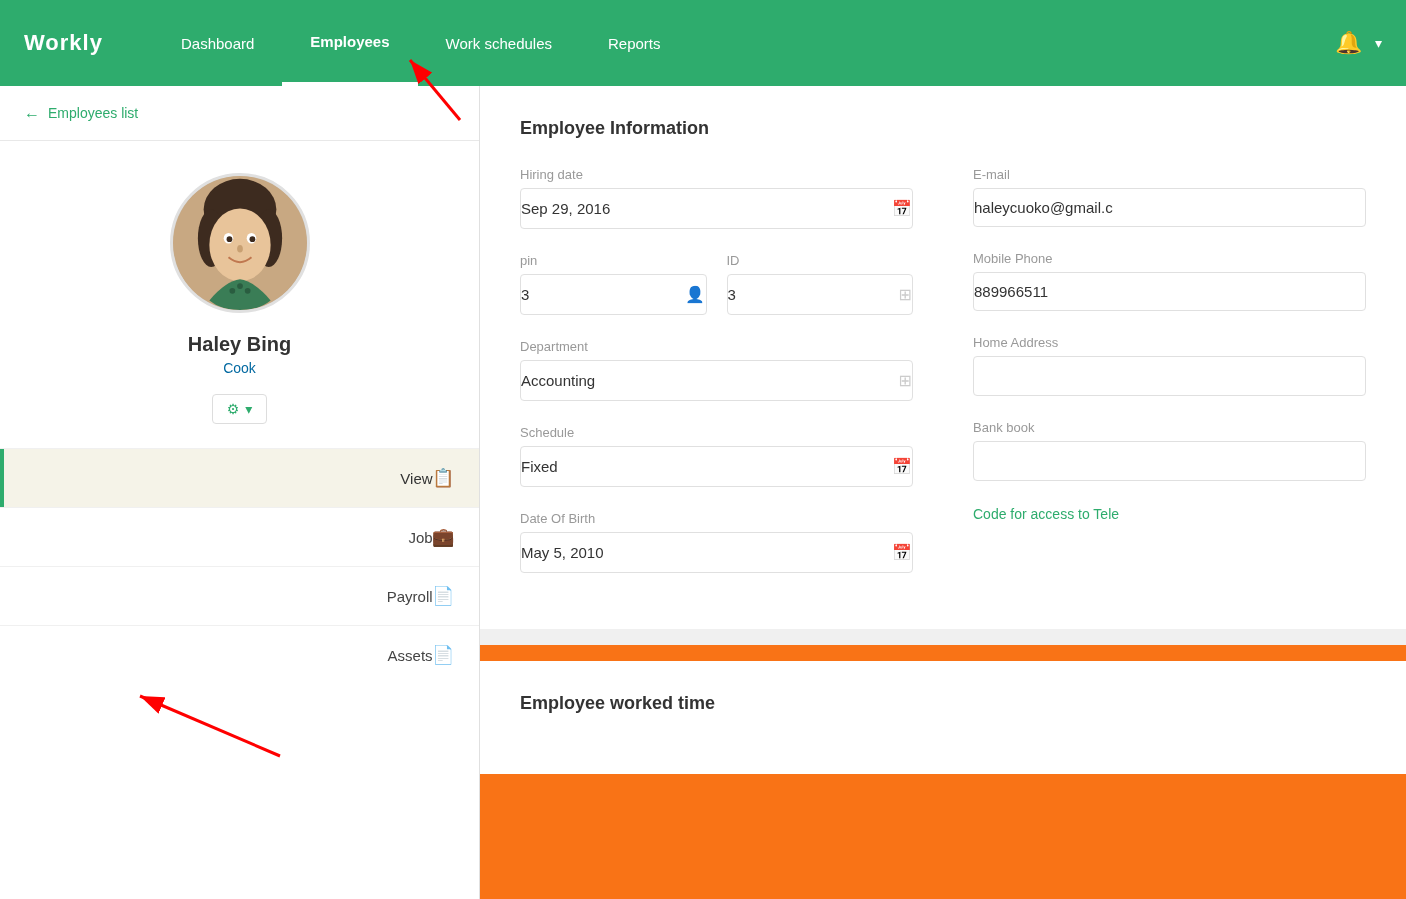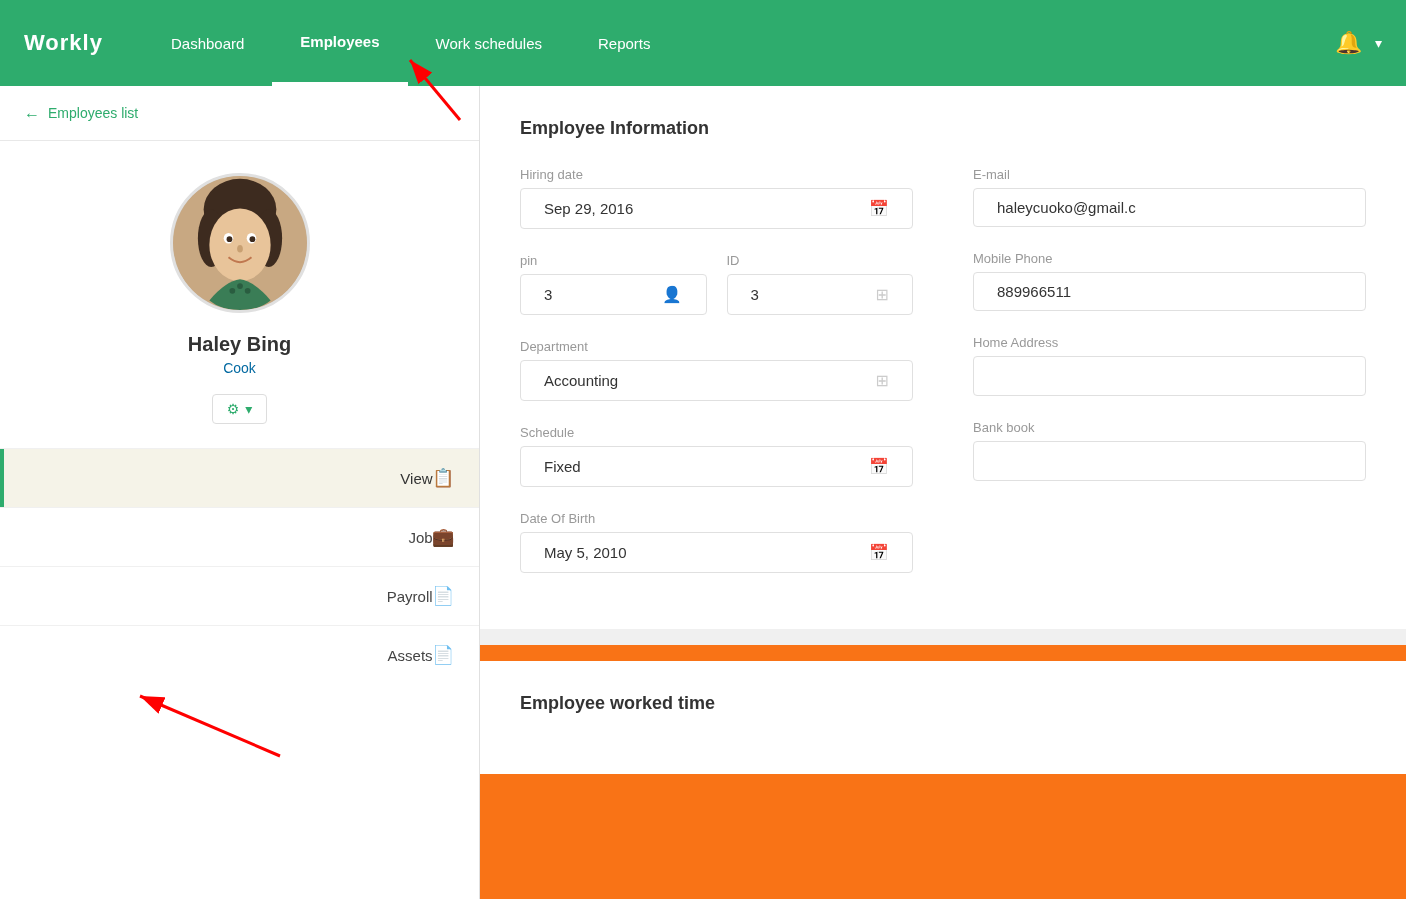--- a/index.html
+++ b/index.html
@@ -196,21 +196,21 @@
     .form-label {
       font-size: 13px;
       color: #999;
       margin-bottom: 6px;
       display: block;
     }
     .form-input {
       width: 100%;
       border: 1px solid #e0e0e0;
       border-radius: 4px;
-      padding: 10px 23px;
+      padding: 10px 0;
       font-size: 15px;
       color: #333;
       background: #fff;
       display: flex;
       align-items: center;
       justify-content: space-between;
       position: relative;
     }
     .form-input-icon {
       color: #ccc;
@@ -252,21 +252,21 @@
       padding: 10px 12px;
       font-size: 15px;
       color: #333;
       background: #fff;
       min-height: 38px;
     }
   </style>
 </head>
 <body>
 
-<div class="header" style="position:relative;">
+<div class="header" style="position:relative;gap:10px;">
   <div class="logo">Workly</div>
   <nav class="nav">
     <a class="nav-item">Dashboard</a>
     <a class="nav-item active">Employees</a>
     <a class="nav-item">Work schedules</a>
     <a class="nav-item">Reports</a>
   </nav>
   <div class="header-right">
     <span class="bell-icon">🔔</span>
     <span class="chevron-down">▾</span>
@@ -429,20 +429,23 @@
             </div>
           </div>
 
           <div class="form-field">
             <label class="form-label">Bank book</label>
             <div class="form-input form-input-empty" style="min-height: 40px;">
               <span></span>
             </div>
           </div>
 
+          <div class="form-field">
+            <a class="teleaccess-link">Code for access to Tele</a>
+          </div>
 
         </div>
       </div>
     </div>
 
     <div style="background: #f0f0f0; height: 16px;"></div>
 
     <div class="content-inner content-section2" style="margin-top: 16px;">
       <div class="section-title">Employee worked time</div>
     </div>

